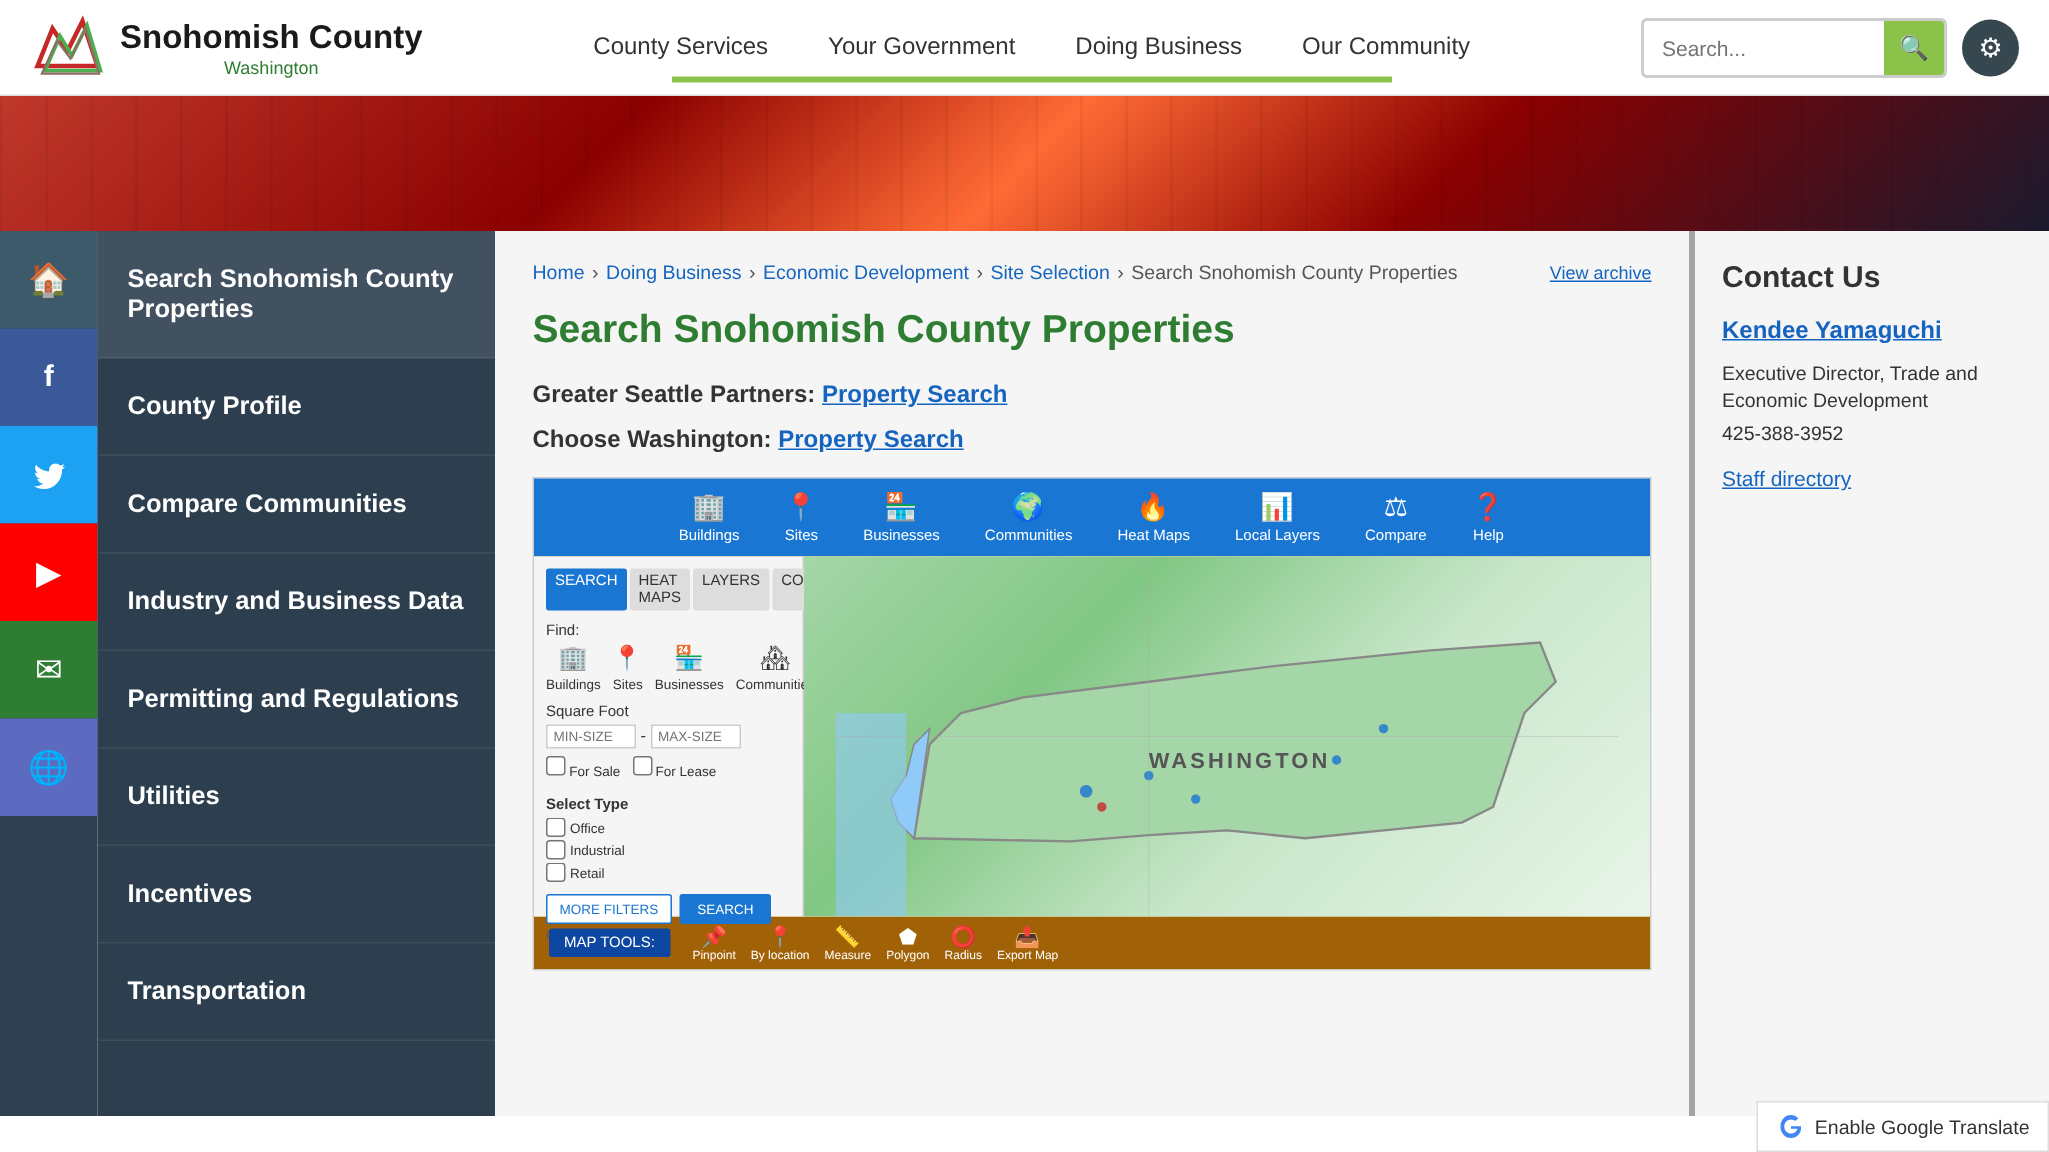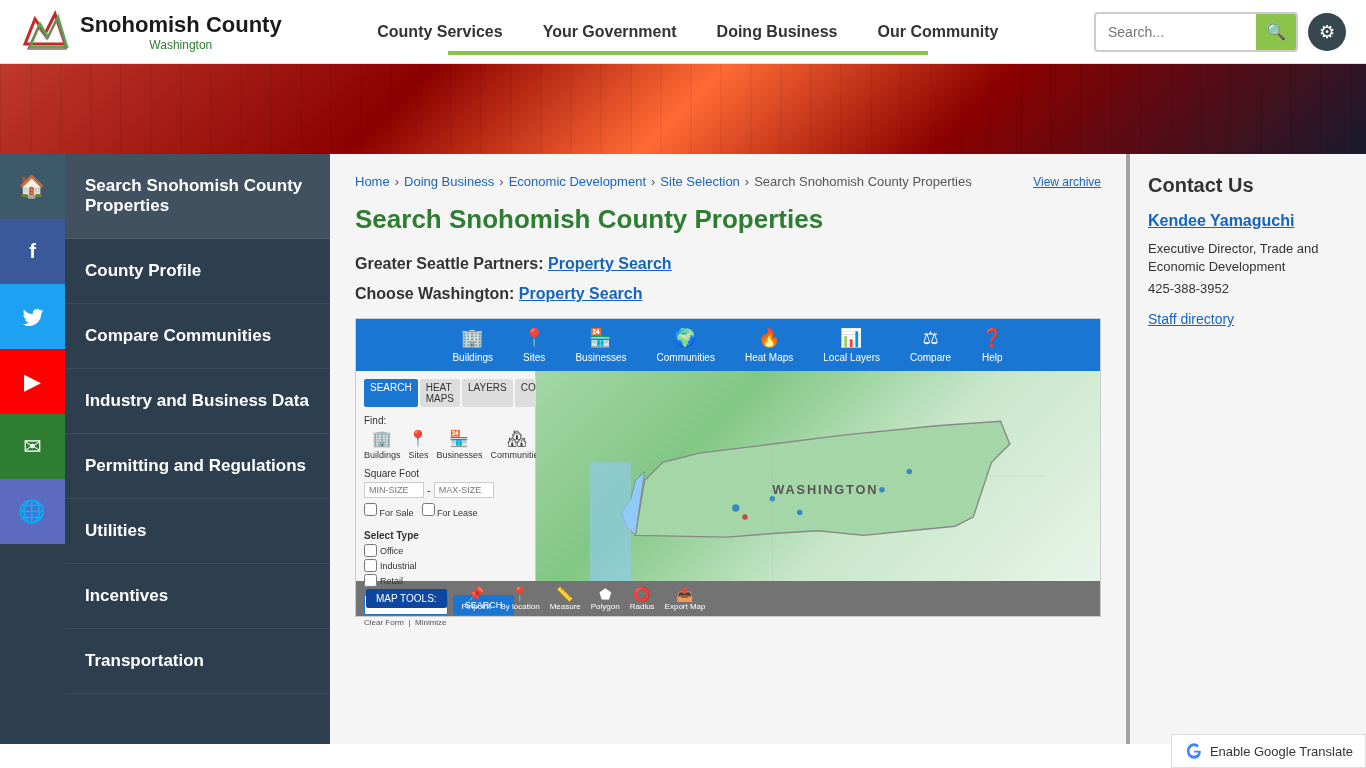--- a/index.html
+++ b/index.html
@@ -46,21 +46,21 @@
       justify-content: center;
       align-items: center;
       gap: 40px;
       position: relative;
     }
     .nav-item {
       font-size: 16px;
       color: #333;
       cursor: pointer;
       text-decoration: none;
-      font-weight: 700;
+      font-weight: 400;
     }
     .nav-underline {
       position: absolute;
       bottom: -14px;
       left: 50%;
       transform: translateX(-50%);
       width: 480px;
       height: 4px;
       background: #8bc34a;
     }
@@ -257,21 +257,21 @@
       align-items: center;
       color: white;
       font-size: 10px;
       gap: 3px;
       cursor: pointer;
     }
     .map-tool-icon { font-size: 18px; }
     .map-search-area {
       display: flex;
       background: #eab308;
-      height: 210px;
+      height: 240px;
     }
     .map-search-panel {
       width: 180px;
       background: #f5f5f5;
       border-right: 1px solid #ccc;
       padding: 8px;
       font-size: 11px;
     }
     .map-search-tabs {
       display: flex;
@@ -362,21 +362,21 @@
       position: relative;
       overflow: hidden;
     }
     .map-img-placeholder {
       width: 100%;
       height: 100%;
       background: linear-gradient(135deg, #a5d6a7 0%, #81c784 30%, #c8e6c9 60%, #e8f5e9 100%);
       position: relative;
     }
     .map-bottom-toolbar {
-      background: #737373;
+      background: #a16207;
       padding: 5px 10px;
       display: flex;
       gap: 15px;
       align-items: center;
     }
     .map-tools-btn {
       background: #0d47a1;
       color: white;
       border: none;
       padding: 4px 10px;

